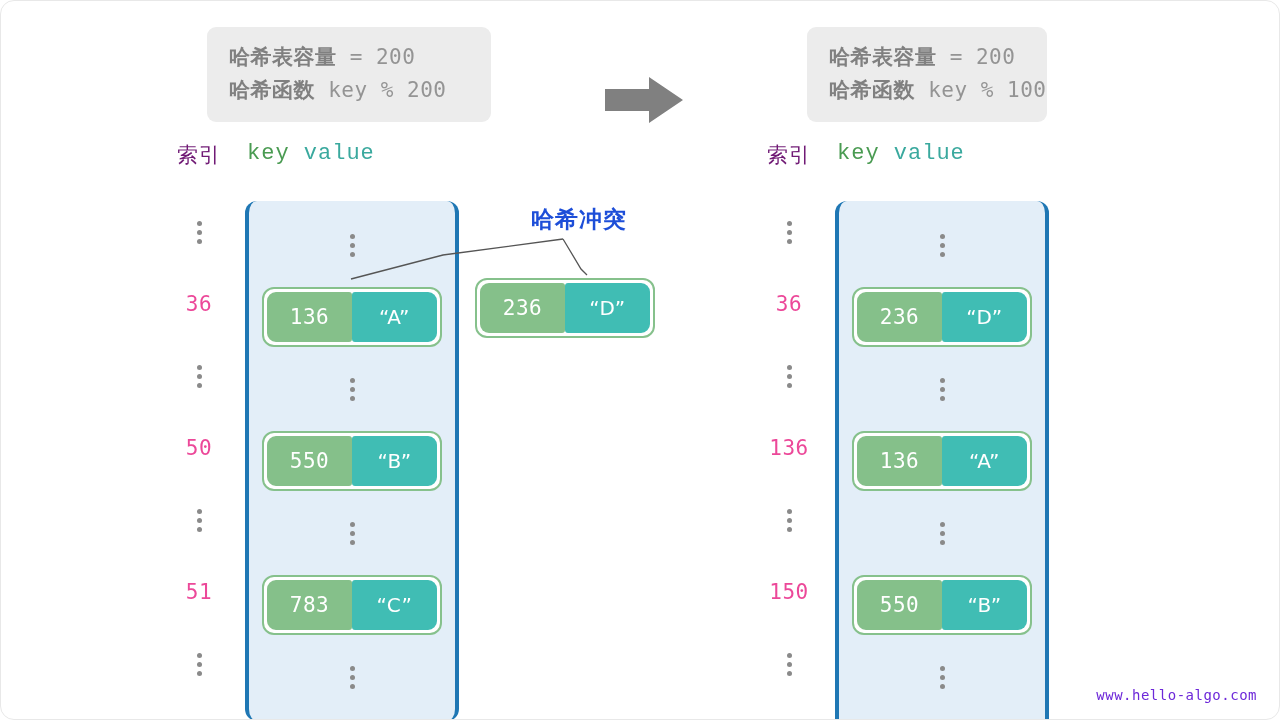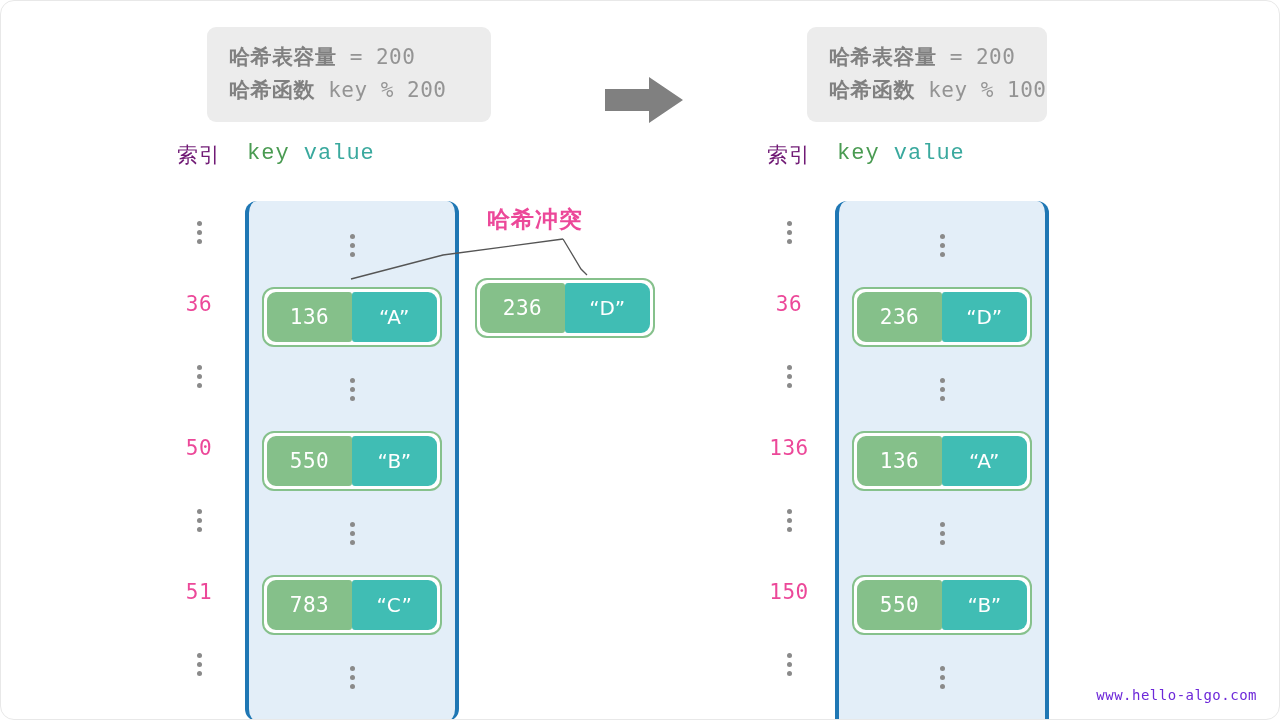--- a/index.html
+++ b/index.html
@@ -188,24 +188,24 @@
   #collision-pair {
     position: absolute;
     left: 474px;
     top: 277px;
   }
   #collision-label {
     position: absolute;
     left: 486px;
     top: 203px;
     width: 140px;
-    text-align: left;
+    text-align: right;
     font-size: 23px;
     font-weight: bold;
-    color: #ec4899;
+    color: #1d4ed8;
     letter-spacing: 1px;
     white-space: pre;
   }
   #leader-lines {
     position: absolute;
     left: 330px;
     top: 230px;
     width: 290px;
     height: 60px;
   }

